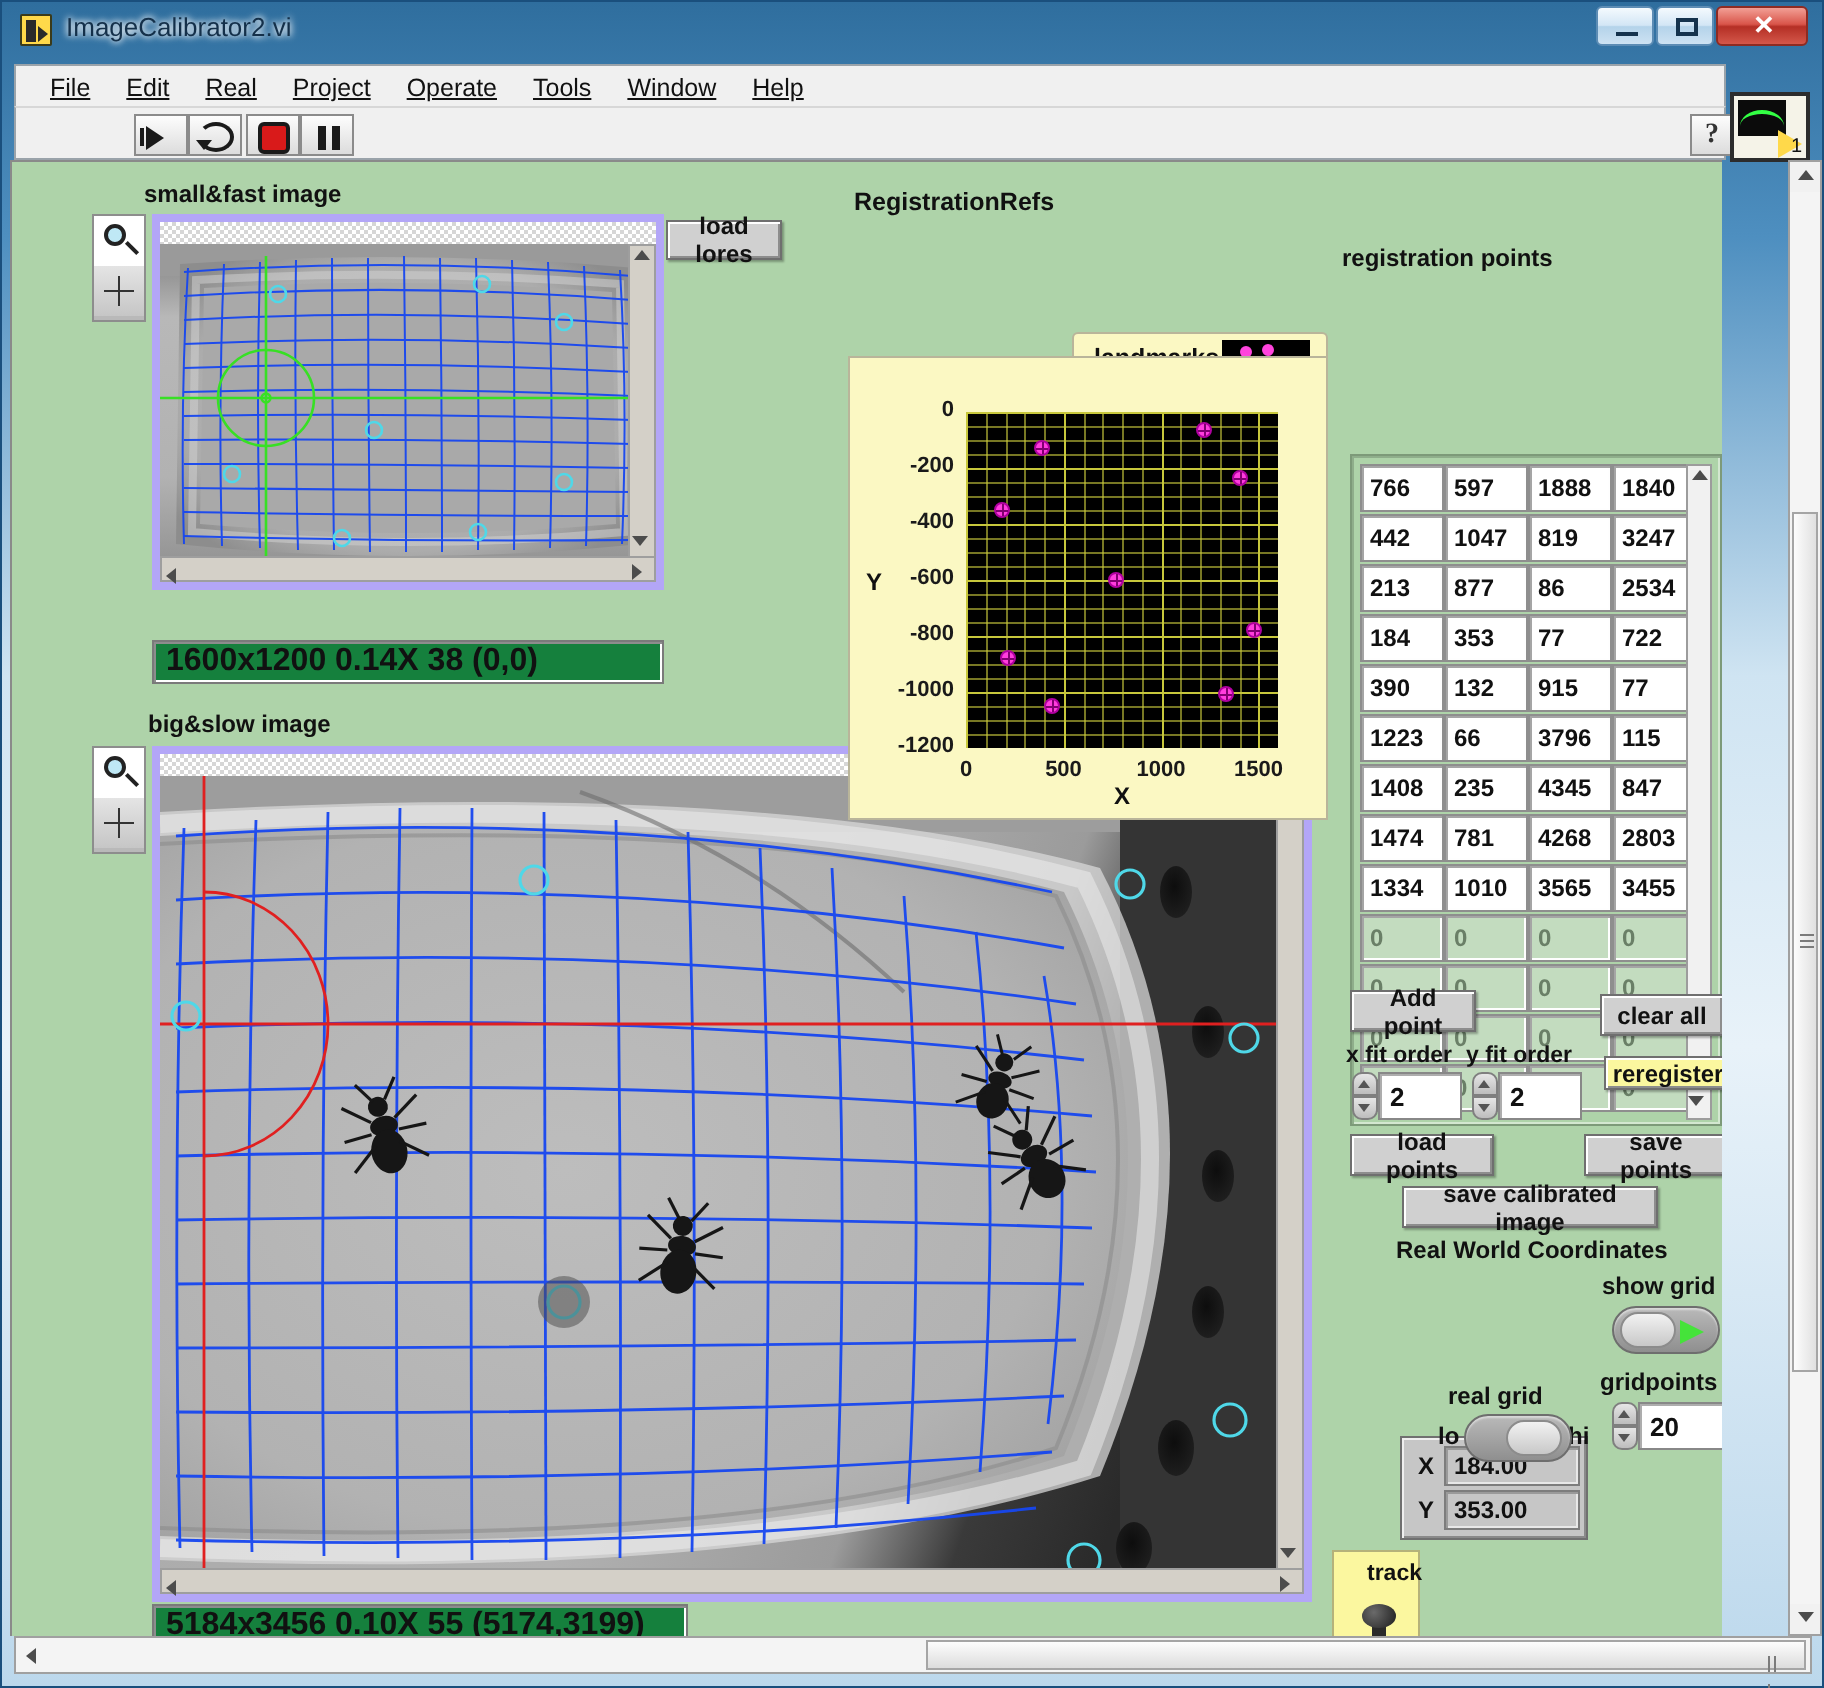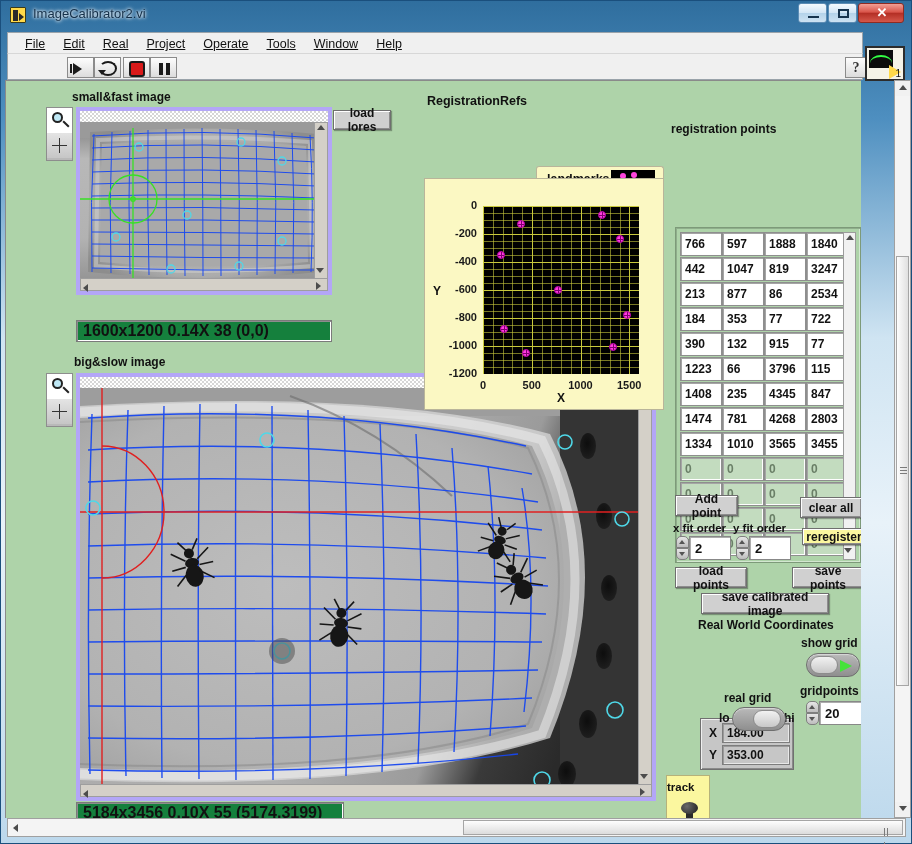--- a/index.html
+++ b/index.html
@@ -288,21 +288,21 @@
     background:linear-gradient(180deg,#f2f2f2,#c8c8c8); border:1px solid #8c8c8c;
   }
   .toggle-oval .ledtri{
     position:absolute; right:7px; top:6px; width:0; height:0;
     border-left:12px solid #45e33a; border-top:6px solid transparent; border-bottom:6px solid transparent;
   }
   #track-panel{
     position:absolute; left:660px; top:694px; width:44px; height:84px;
     background:#fbf79f; border:1px solid #b5b27a;
   }
-  #track-panel .tl{position:absolute;left:0;top:5px;width:44px;text-align:left;font-size:11.5px;color:#111;}
+  #track-panel .tl{position:absolute;left:0;top:5px;width:44px;text-align:right;font-size:11.5px;color:#111;}
   #track-panel .stem{position:absolute;left:19px;top:30px;width:7px;height:22px;background:#2a2a2a;border-radius:2px;}
   #track-panel .cap{position:absolute;left:14px;top:26px;width:17px;height:12px;border-radius:50%;
     background:radial-gradient(circle at 35% 35%,#6a6a6a,#1c1c1c);}
 </style>
 </head>
 <body>
 
 <div id="window">
 
   <div id="titlebar">

